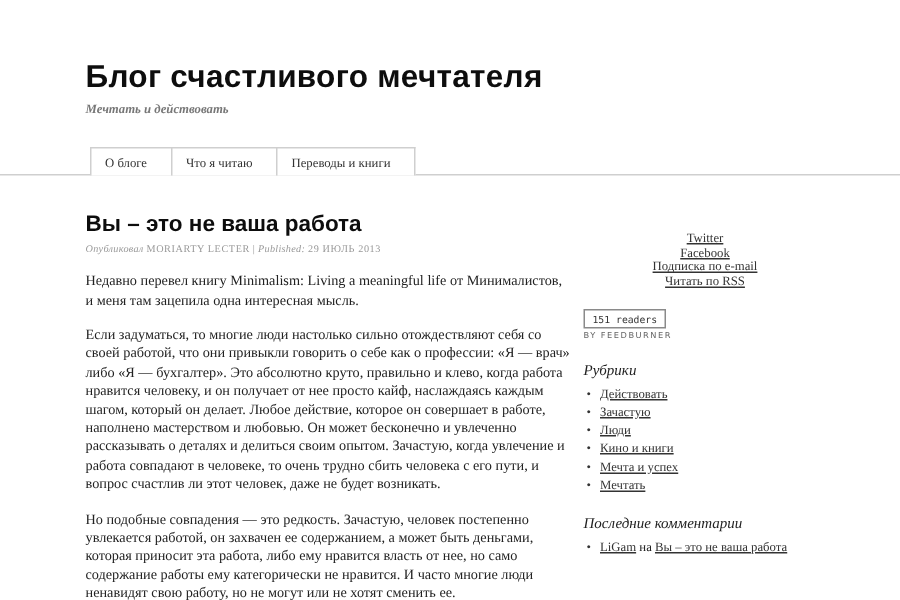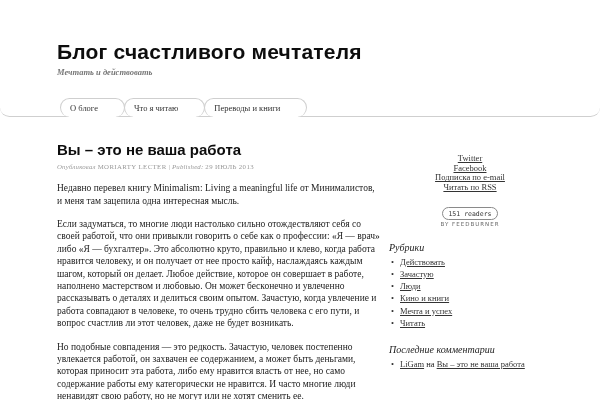--- a/index.html
+++ b/index.html
@@ -1,15 +1,15 @@
 <!DOCTYPE html>
 <html><head>
 <meta charset="utf-8">
 <style>
-  * { margin: 0; padding: 0; box-sizing: border-box; border-radius: 32px; }
+  * { margin: 0; padding: 0; box-sizing: border-box; }
   html, body { background: #ffffff; }
   body {
     width: 600px; height: 400px; overflow: hidden;
     font-family: "Liberation Serif", serif;
     color: #1a1a1a;
   }
   .page { width: 600px; height: 400px; position: relative; background: #fff; }
 
   
   .site-header { padding: 40px 0 0 57px; }
@@ -28,21 +28,21 @@
     margin-top: 21px; width: 600px;
     border-bottom: 1px solid #cfcfcf;
     padding-left: 60px;
     height: 19px;
     font-size: 8.5px;
   }
   .tab {
     display: inline-block; vertical-align: bottom;
     border: 1px solid #cfcfcf; border-bottom: none;
     background: #fff; color: #333;
-    padding: 4px 26px 5px 9px; height: 19px;
+    padding: 4px 16px 5px 9px; height: 19px;
     text-decoration: none; cursor: pointer;
     margin-right: -1px;
   }
 
   
   .content { display: flex; padding: 24px 0 0 57px; }
   .main-col { width: 324px; }
   .post-title {
     font-family: "Liberation Sans", sans-serif;
     font-weight: bold; font-size: 15px; color: #0d0d0d;
@@ -56,21 +56,21 @@
     margin-bottom: 11px; text-align: left;
   }
 
   
   .sidebar { width: 162px; margin-left: 8px; padding-top: 13px; }
   .subscribe { text-align: center; }
   .subscribe a {
     display: block; font-size: 8.5px; line-height: 9.6px;
     color: #333; text-decoration: underline; cursor: pointer;
   }
-  .fb-wrap { text-align: center; margin-top: 9px; }
+  .fb-wrap { text-align: left; margin-top: 9px; }
   .fb-box {
     display: inline-block; border: 1px solid #8a8a8a;
     padding: 2px 5px 1px 5px;
     font-family: "DejaVu Sans Mono", monospace;
     font-size: 6.5px; color: #333; background: #fff; cursor: pointer;
   }
   .fb-by {
     font-family: "DejaVu Sans", sans-serif;
     font-size: 5.5px; letter-spacing: 1px; color: #666; margin-top: 1px;
   }
@@ -135,21 +135,21 @@
         <div class="fb-by">BY FEEDBURNER</div>
       </div>
 
       <div class="side-heading">Рубрики</div>
       <ul class="side-list">
           <li><a>Действовать</a></li>
           <li><a>Зачастую</a></li>
           <li><a>Люди</a></li>
           <li><a>Кино и книги</a></li>
           <li><a>Мечта и успех</a></li>
-          <li><a>Читать</a></li>
+          <li><a>Мечтать</a></li>
         </ul>
 
       <div class="side-heading">Последние комментарии</div>
       <ul class="side-list comments-list">
           <li><a>LiGam</a> на <a>Вы – это не ваша работа</a></li>
         </ul>
     </div>
 
   </div>
 </div>

